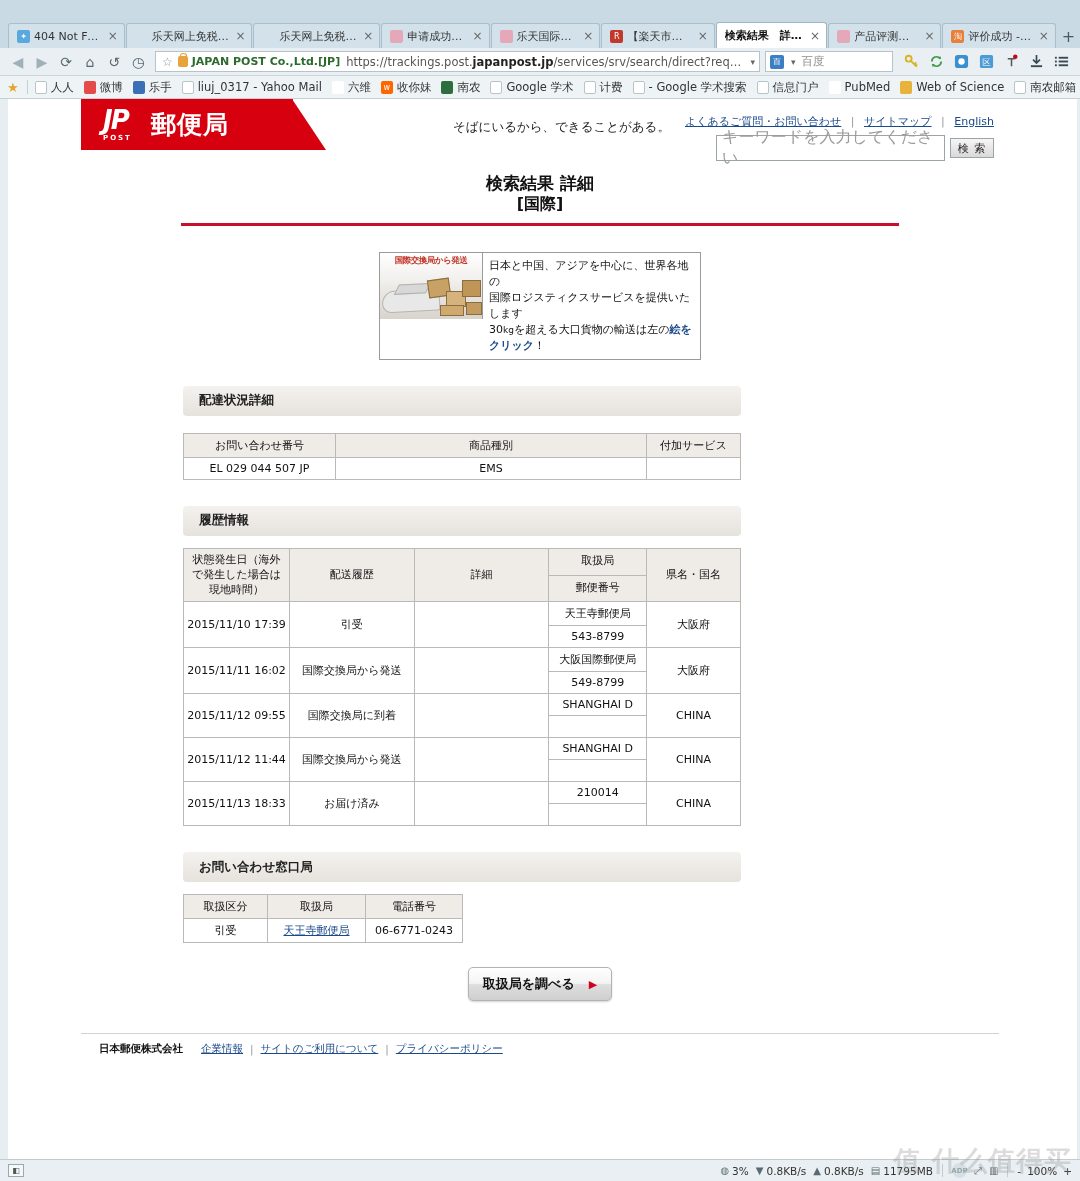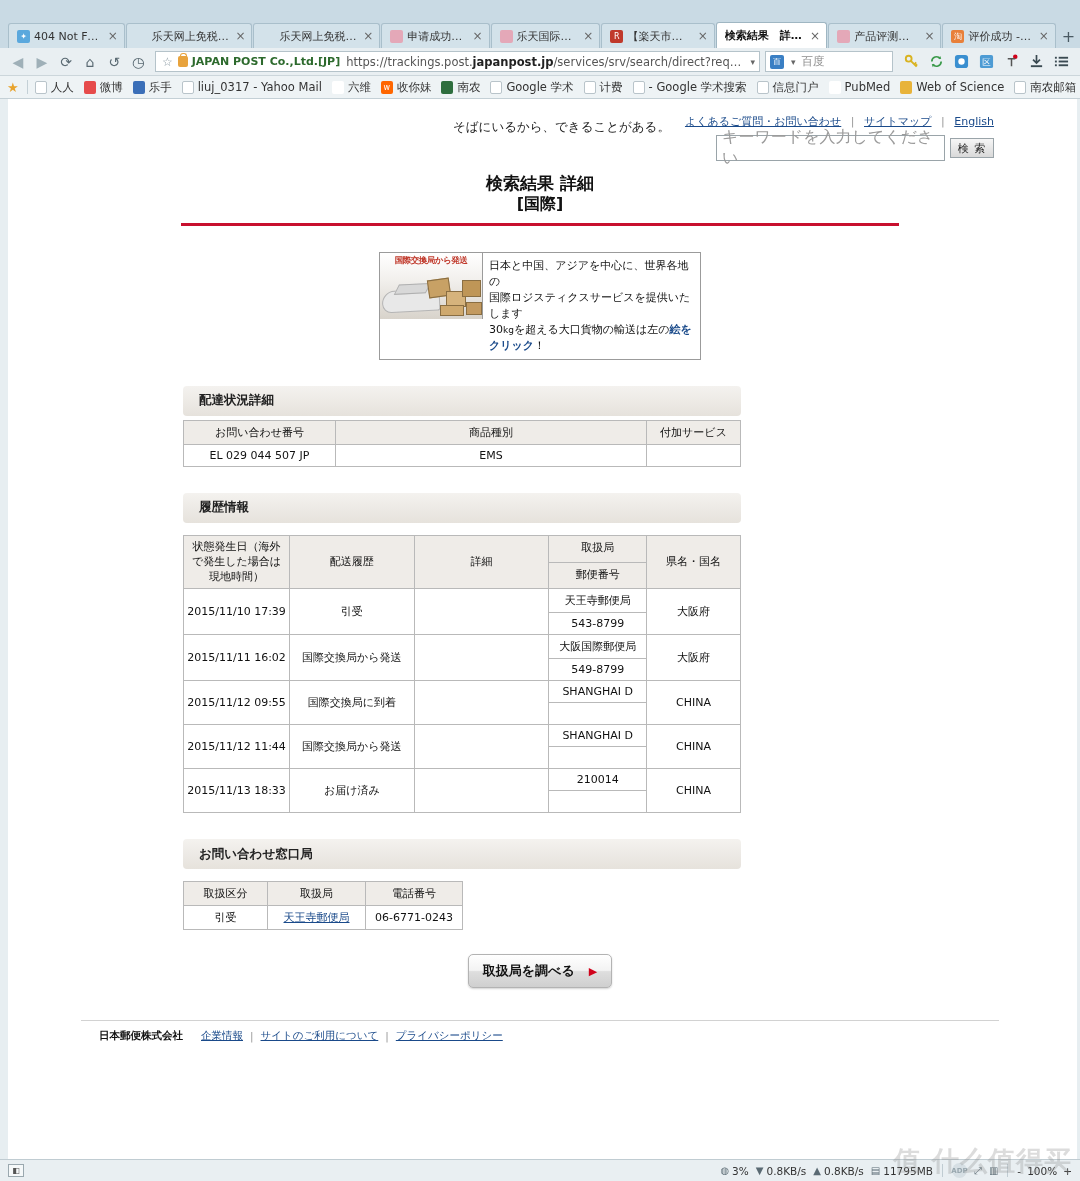--- a/index.html
+++ b/index.html
@@ -273,21 +273,21 @@
   
   table.jp {
     border-collapse: collapse; margin-left: 102px;
     font-size: 11px; color: #111; background: #fff;
   }
   table.jp td, table.jp th {
     border: 1px solid #b9b9b9; text-align: center;
     padding: 4px 3px; font-weight: normal;
   }
   table.jp th { background: #efece8; font-weight: normal; }
-  .t-detail { width: 558px; margin-top: 4px; }
+  .t-detail { width: 558px; margin-top: 17px; }
   .t-hist   { width: 558px; margin-top: 12px; }
   .t-hist th { padding: 4px 2px; line-height: 1.35; }
   .t-hist td { height: 22px; }
   .t-contact { width: 280px; margin-top: 12px; }
   .t-contact td, .t-contact th { padding: 5px 4px; }
   .t-contact a { color: #1a4a8a; text-decoration: underline; }
   .note-small {
     margin: 7px 0 0 102px; font-size: 11px; color: #111;
   }
 
@@ -544,20 +544,27 @@
 
   </div>
 
   <div class="viewport">
     <div class="leftgutter"></div>
     <div class="scroll-edge"></div>
 
     <div class="page">
 
       <div class="jp-header">
+        <div class="jp-redband">
+          <div class="jp-logo-mark">
+            <div class="jpglyph">JP</div>
+            <div class="jppost">POST</div>
+          </div>
+          <div class="jp-logo-text">郵便局</div>
+        </div>
         <div class="jp-tagline">そばにいるから、できることがある。</div>
 
         <div class="jp-toplinks">
           <a>よくあるご質問・お問い合わせ</a>
           <span class="sep">|</span>
           <a>サイトマップ</a>
           <span class="sep">|</span>
           <a>English</a>
         </div>
 

